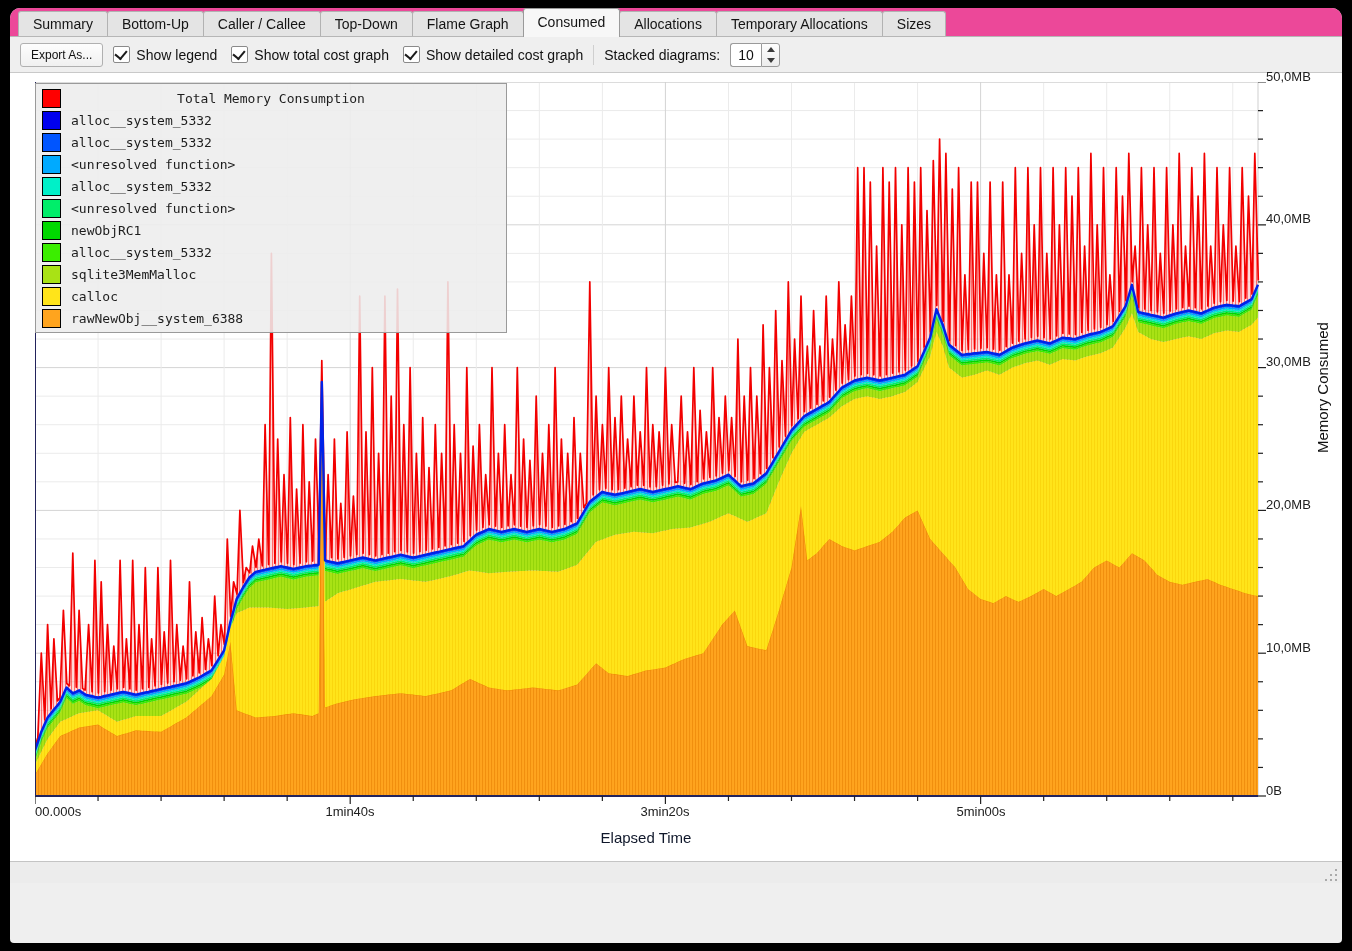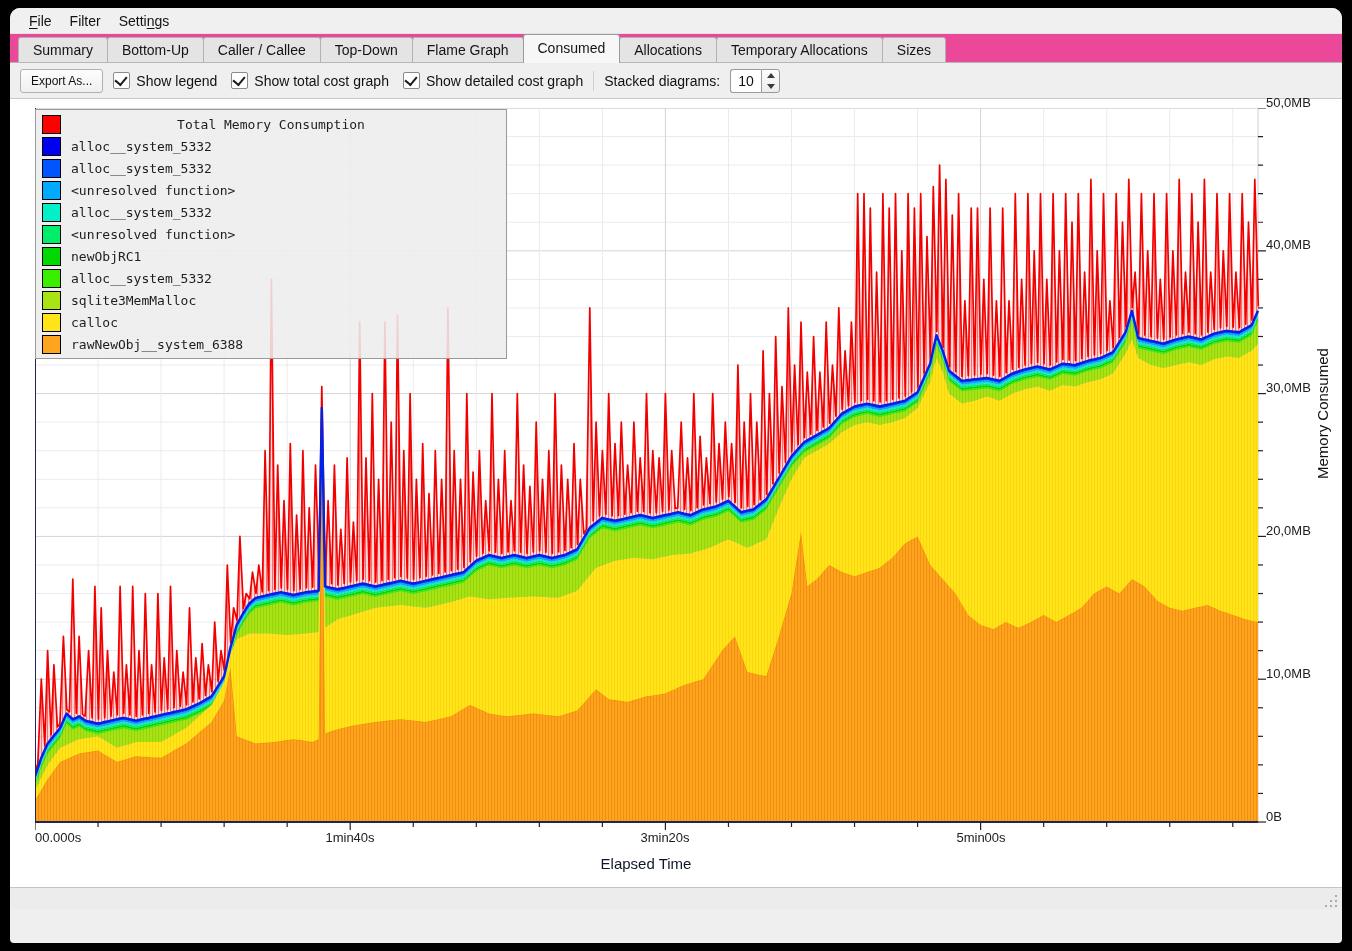--- a/index.html
+++ b/index.html
@@ -73,25 +73,20 @@
                radial-gradient(circle 1px at 11px 13px,#aaa 1px,transparent 1.5px),
                radial-gradient(circle 1px at 6px 13px,#aaa 1px,transparent 1.5px),
                radial-gradient(circle 1px at 1px 13px,#aaa 1px,transparent 1.5px);}
 </style>
 </head>
 <body>
 
 <div class="window">
 
 
-  <div class="menubar" id="menubar">
-      <span class="menu-item"><span></span><u>F</u><span>ile</span></span>
-      <span class="menu-item"><span>Filter</span><u></u><span></span></span>
-      <span class="menu-item"><span>Setti</span><u>n</u><span>gs</span></span>
-    </div>
 
   <div class="tabbar" id="tabbar">
       <div class="tab">Summary</div>
       <div class="tab">Bottom-Up</div>
       <div class="tab">Caller / Callee</div>
       <div class="tab">Top-Down</div>
       <div class="tab">Flame Graph</div>
       <div class="tab active">Consumed</div>
       <div class="tab">Allocations</div>
       <div class="tab">Temporary Allocations</div>

